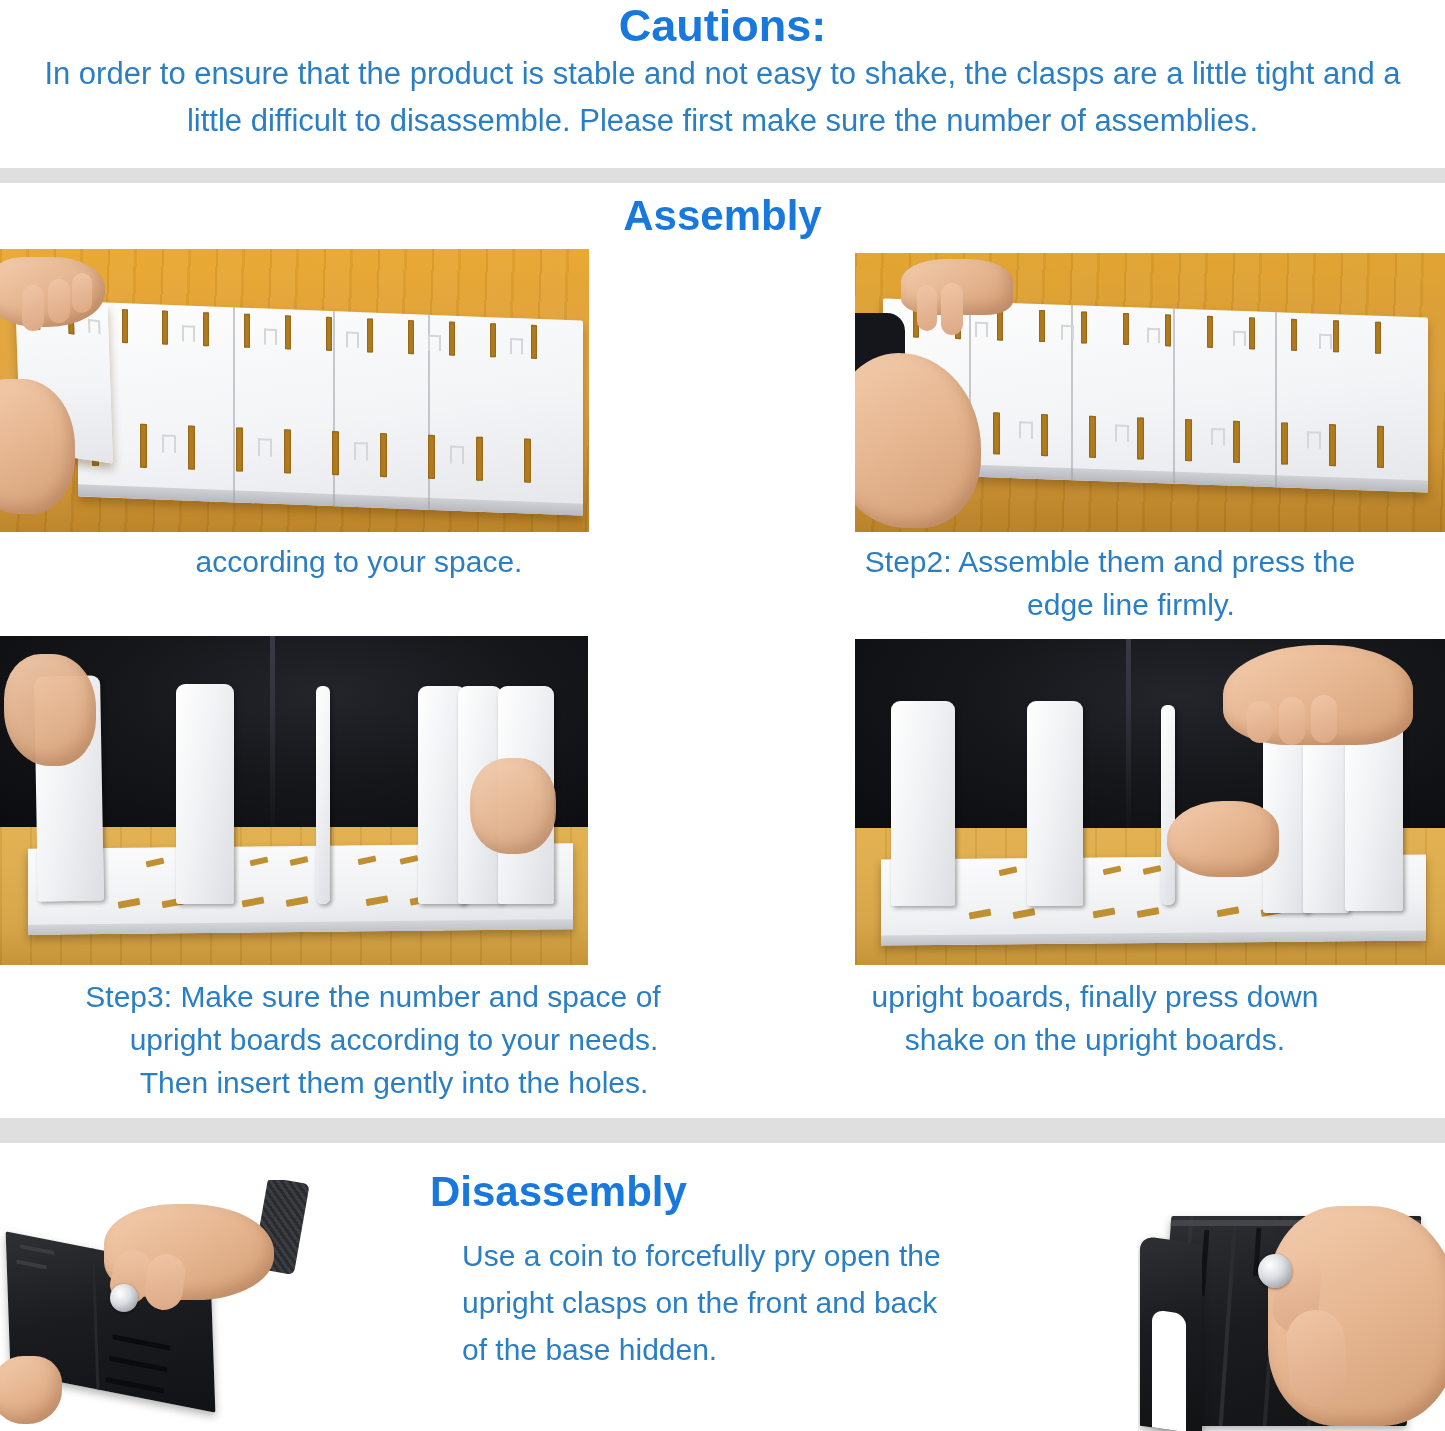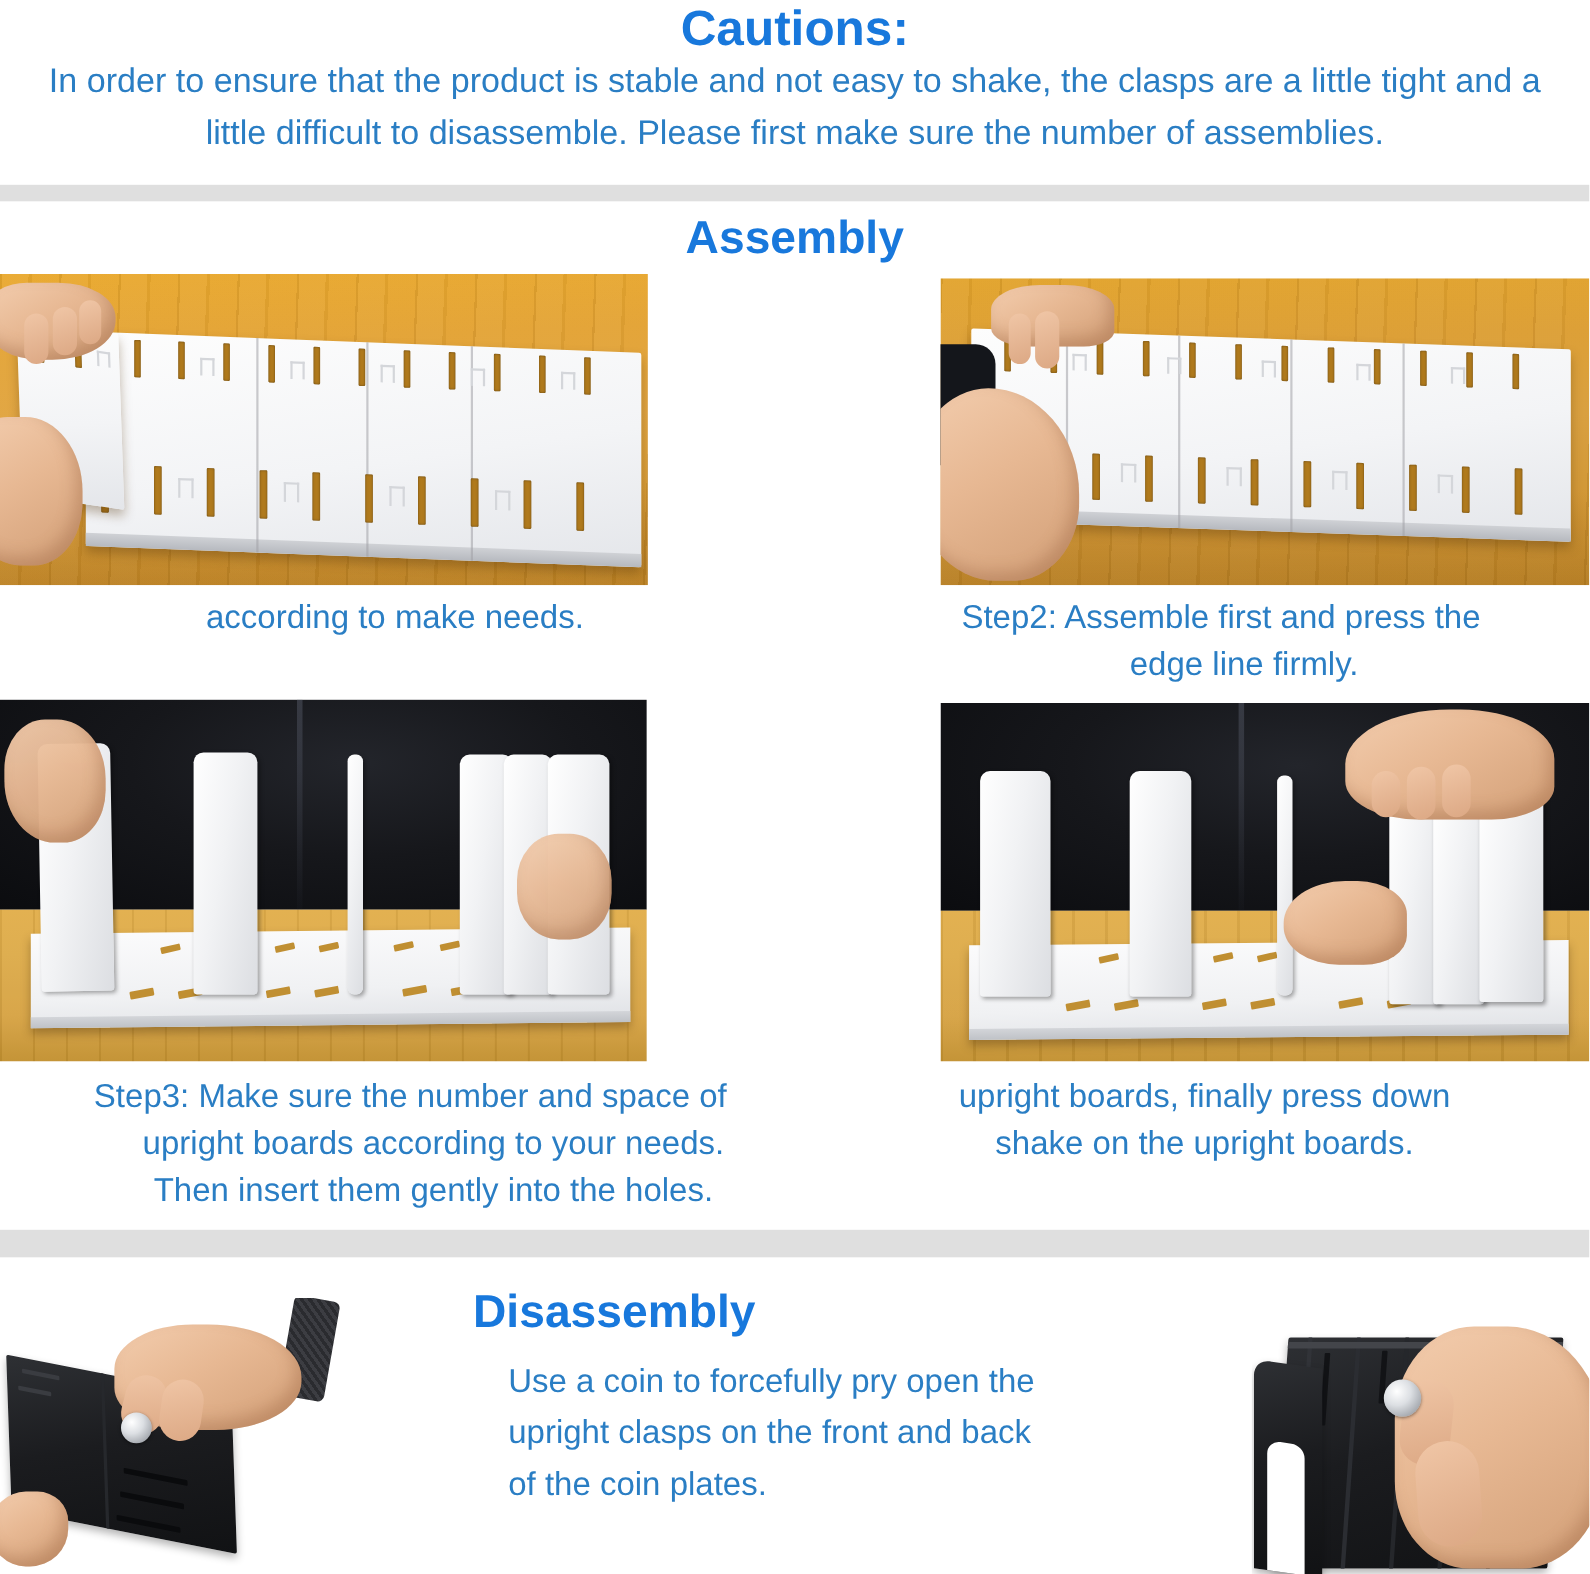--- a/index.html
+++ b/index.html
@@ -271,24 +271,24 @@
     </div>
 
     <div class="cuff" style="left:-10px;top:60px;width:60px;height:110px;background:#14161b;border-radius:0 18px 18px 0;"></div>
     <div class="hand" style="left:46px;top:6px;width:112px;height:56px;border-radius:40% 40% 25% 30%;"></div>
     <div class="finger" style="left:62px;top:32px;width:20px;height:46px;"></div>
     <div class="finger" style="left:86px;top:30px;width:22px;height:52px;"></div>
     <div class="hand" style="left:-24px;top:100px;width:150px;height:175px;border-radius:45% 55% 40% 50%;"></div>
   </div>
 
   <div class="caption cap-s1">
-    <span class="cap-indent">according to make needs.</span>
+    <span class="cap-indent">according to your space.</span>
   </div>
   <div class="caption cap-s2">
-    <span class="cap-line">Step2: Assemble first and press the</span>
+    <span class="cap-line">Step2: Assemble them and press the</span>
     <span class="cap-indent">edge line firmly.</span>
   </div>
 
   <div class="photo p-s3">
     <div class="backdrop-dark"></div>
     <div class="table-lower"></div>
 
     <div class="basebar" style="left:28px;top:210px;width:545px;height:86px;transform:skewY(-0.6deg);">
       <div class="lip"></div>
       <div class="pin" style="left:118px;top:12px;width:18px;height:6px;transform:rotate(-12deg);"></div>
@@ -359,21 +359,21 @@
     <span class="cap-indent">upright boards, finally press down</span>
     <span class="cap-indent">shake on the upright boards.</span>
   </div>
 
   <div class="divider divider-mid"></div>
 
   <div class="disassembly-title">Disassembly</div>
   <div class="disassembly-body">
     <span class="cap-line">Use a coin to forcefully pry open the</span>
     <span class="cap-line">upright clasps on the front and back</span>
-    <span class="cap-line">of the coin plates.</span>
+    <span class="cap-line">of the base hidden.</span>
   </div>
 
   <div class="photo p-d1" style="background:#fff;">
     <div class="blackplate" style="left:8px;top:72px;width:205px;height:140px;transform:skewY(13deg) rotate(-2deg);border-radius:2px;">
       <div class="rib" style="left:14px;top:10px;width:34px;height:4px;"></div>
       <div class="rib" style="left:10px;top:26px;width:30px;height:4px;"></div>
       <div class="darkslot" style="left:104px;top:82px;width:58px;height:5px;"></div>
       <div class="darkslot" style="left:100px;top:104px;width:58px;height:5px;"></div>
       <div class="darkslot" style="left:96px;top:126px;width:58px;height:5px;"></div>
       <div class="rib" style="left:86px;top:0px;width:3px;height:140px;background:#26282c;"></div>

